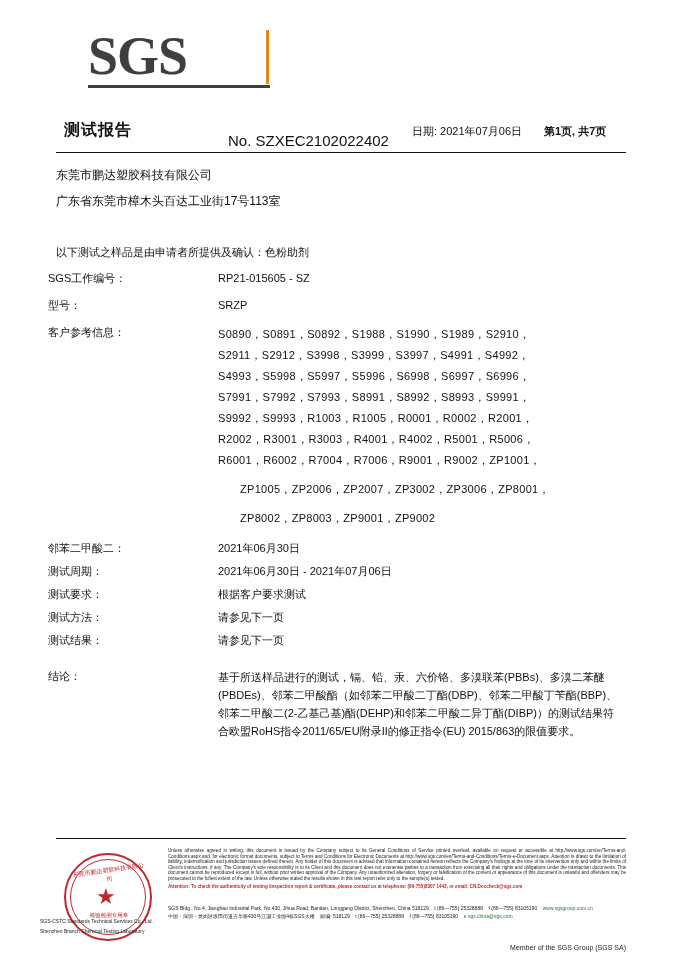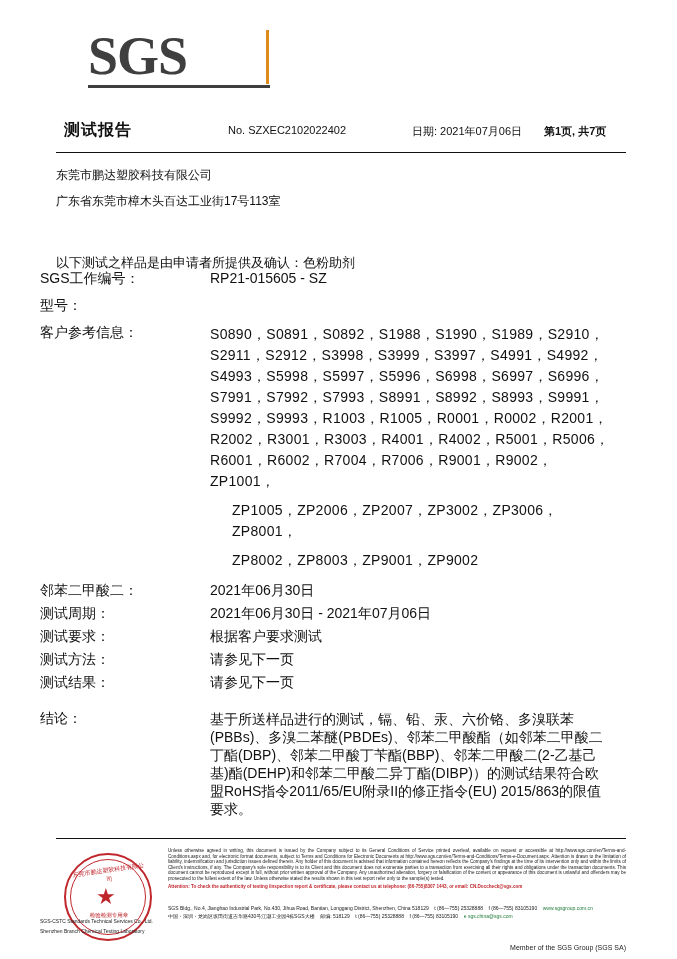--- a/index.html
+++ b/index.html
@@ -72,22 +72,22 @@
     top: 0;
     font-size: 16px;
     font-weight: bold;
     color: #111;
     letter-spacing: 1px;
     margin-left: 8px;
   }
   .doc-no {
     position: absolute;
     left: 172px;
-    top: 4px;
-    font-size: 11px;
+    top: 12px;
+    font-size: 15px;
   }
   .doc-date {
     position: absolute;
     left: 356px;
     top: 4px;
     font-size: 11px;
   }
   .doc-page {
     position: absolute;
     left: 488px;
@@ -111,31 +111,31 @@
     left: 56px;
     top: 162px;
     font-size: 12px;
     line-height: 26px;
   }
 
   
   .sample-line {
     position: absolute;
     left: 56px;
-    top: 254px;
-    font-size: 13px;
+    top: 245px;
+    font-size: 11px;
   }
 
   
   .fields {
     position: absolute;
-    left: 40px;
+    left: 48px;
     top: 270px;
     width: 570px;
-    font-size: 14px;
+    font-size: 11px;
   }
   .field-row {
     display: flex;
     align-items: flex-start;
     margin-bottom: 11px;
   }
   .field-label {
     width: 170px;
     flex: 0 0 170px;
     line-height: 16px;
@@ -313,20 +313,21 @@
 
   <div class="fields">
 
     <div class="field-row">
       <div class="field-label">SGS工作编号：</div>
       <div class="field-value">RP21-015605 - SZ</div>
     </div>
 
     <div class="field-row">
       <div class="field-label">型号：</div>
+      <div class="field-value">SRZP</div>
     </div>
 
     <div class="field-row">
       <div class="field-label">客户参考信息：</div>
       <div class="field-value refs">
         <div class="ref-line">S0890，S0891，S0892，S1988，S1990，S1989，S2910，</div>
         <div class="ref-line">S2911，S2912，S3998，S3999，S3997，S4991，S4992，</div>
         <div class="ref-line">S4993，S5998，S5997，S5996，S6998，S6997，S6996，</div>
         <div class="ref-line">S7991，S7992，S7993，S8991，S8992，S8993，S9991，</div>
         <div class="ref-line">S9992，S9993，R1003，R1005，R0001，R0002，R2001，</div>

